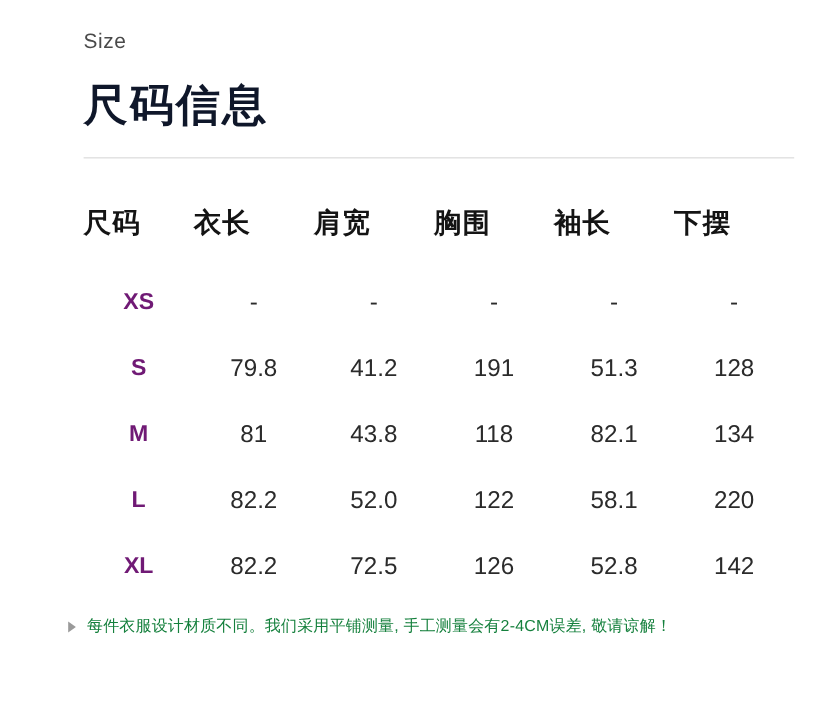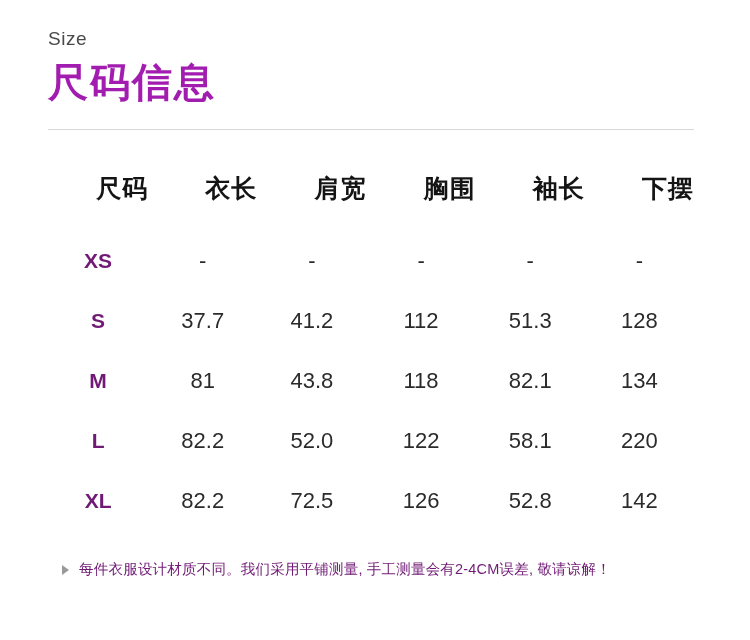--- a/index.html
+++ b/index.html
@@ -12,56 +12,56 @@
     background: #ffffff;
     font-family: "Liberation Sans", sans-serif;
     color: #1a1a1a;
     overflow: hidden;
   }
   .page {
     position: relative;
     width: 673px;
     height: 640px;
     box-sizing: border-box;
-    padding: 0 48px;
+    padding: 0 76px;
   }
   .eyebrow {
     padding-top: 28px;
     font-size: 19px;
     color: #4a4a4a;
     letter-spacing: 0.5px;
     font-weight: 400;
     line-height: 1.2;
   }
   .title {
-    margin-top: 6px;
+    margin-top: 20px;
     font-size: 40px;
     font-weight: bold;
     letter-spacing: 2px;
-    color: #a21caf;
+    color: #0f172a;
     line-height: 1.25;
   }
   .divider {
     margin-top: 22px;
     height: 1px;
     background: #d8d8d8;
     width: 646px;
   }
   table.size-table {
     margin-top: 30px;
     width: 646px;
     border-collapse: collapse;
     table-layout: fixed;
   }
   table.size-table th {
     font-size: 25px;
     font-weight: bold;
     color: #141414;
     padding: 12px 0 26px 0;
-    text-align: right;
+    text-align: left;
     letter-spacing: 1px;
   }
   table.size-table td {
     font-size: 22px;
     color: #2b2b2b;
     text-align: center;
     padding: 17px 0;
     font-weight: 400;
   }
   table.size-table td.size-label {
@@ -70,21 +70,21 @@
     font-size: 21px;
   }
   col.c-size { width: 15.5%; }
   col.c-rest { width: 16.9%; }
   .footnote {
     position: absolute;
     left: 52px;
     right: 52px;
     top: 560px;
     font-size: 14.5px;
-    color: #701a75;
+    color: #15803d;
     display: flex;
     align-items: center;
     justify-content: center;
     letter-spacing: 0.2px;
   }
   .footnote .tri {
     display: inline-block;
     width: 0;
     height: 0;
     border-top: 5px solid transparent;
@@ -126,23 +126,23 @@
       <tr>
         <td class="size-label">XS</td>
         <td>-</td>
         <td>-</td>
         <td>-</td>
         <td>-</td>
         <td>-</td>
       </tr>
       <tr>
         <td class="size-label">S</td>
-        <td>37.7</td>
+        <td>79.8</td>
         <td>41.2</td>
-        <td>112</td>
+        <td>191</td>
         <td>51.3</td>
         <td>128</td>
       </tr>
       <tr>
         <td class="size-label">M</td>
         <td>81</td>
         <td>43.8</td>
         <td>118</td>
         <td>82.1</td>
         <td>134</td>

